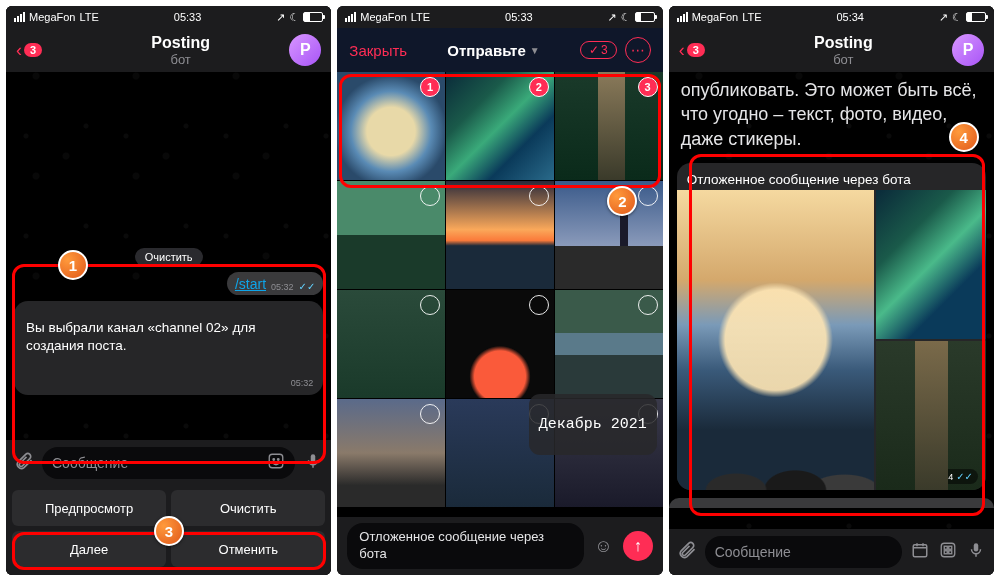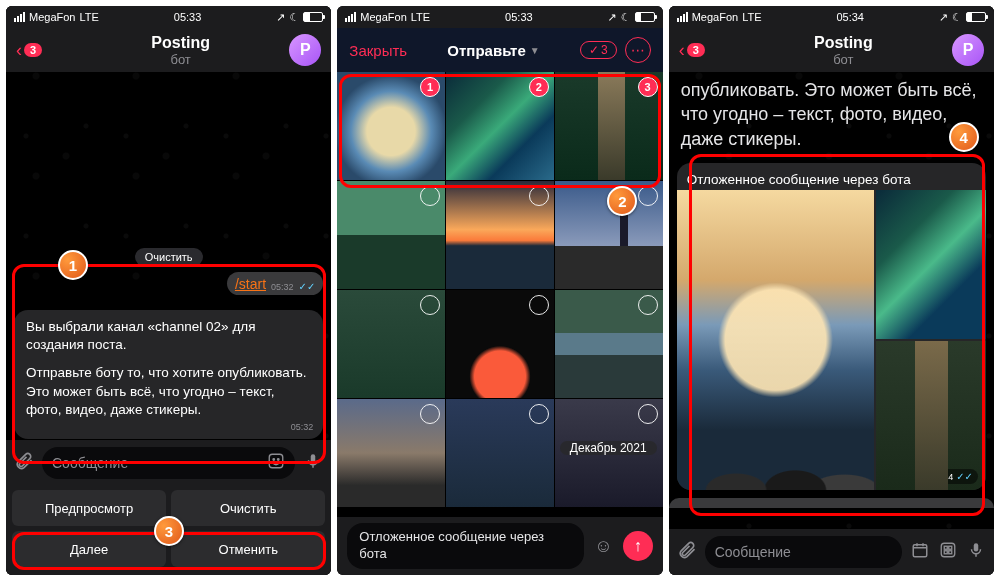--- a/index.html
+++ b/index.html
@@ -73,26 +73,26 @@
 
   
   .chat { flex:1; position:relative; z-index:1; padding:6px 8px; overflow:hidden; }
   .date-pill { background:rgba(60,60,66,0.7); font-size:11px; padding:3px 10px; border-radius:10px; display:inline-block; margin:170px auto 6px; }
   .date-wrap { text-align:center; }
   .msg-out {
     background:#3a3a3c; border-radius:14px; padding:4px 8px 3px;
     margin-left:auto; width:fit-content; font-size:14px;
     display:flex; align-items:flex-end; gap:5px;
   }
-  .link-text { color:#f97316; text-decoration:underline; }
+  .link-text { color:#0ea5e9; text-decoration:underline; }
   .ts { font-size:9px; color:#8e8e93; }
   .checks { color:#64d2ff; font-size:10px; }
   .msg-in {
-    background:#262628; border-radius:14px; padding:8px 12px; font-size:13.5px; line-height:1.35;
-    margin-top:15px; position:relative;
+    background:#262628; border-radius:14px; padding:18px 12px; font-size:13.5px; line-height:1.35;
+    margin-top:6px; position:relative;
   }
   .msg-in .ts { position:absolute; right:10px; bottom:6px; }
 
   
   .red-box { position:absolute; border:3px solid #ff0000; border-radius:12px; pointer-events:none; z-index:5;}
   .step-badge {
     position:absolute; width:30px; height:30px; border-radius:50%;
     background:radial-gradient(circle at 30% 30%, #ff9a3c, #e0581a);
     border:2px solid #fff;
     display:flex; align-items:center; justify-content:center;
@@ -141,21 +141,21 @@
     position:absolute; top:5px; right:5px; width:20px; height:20px; border-radius:50%;
     background:#ff2d55; display:flex; align-items:center; justify-content:center;
     font-size:11px; font-weight:600; border:1.5px solid #fff;
   }
   .thumb-unsel {
     position:absolute; top:5px; right:5px; width:20px; height:20px; border-radius:50%;
     border:1.5px solid rgba(255,255,255,0.9);
   }
   .month-pill {
     position:absolute; right:6px; bottom:120px; background:rgba(40,40,42,0.85);
-    font-size:12px; padding:0 10px; border-radius:11px; z-index:3;
+    font-size:15px; padding:22px 10px; border-radius:11px; z-index:3;font-family:Liberation Mono, monospace;
   }
   
   .t1{background:radial-gradient(circle at 50% 55%, #e8d9a8 0 30%, #5a8bb5 50%, #2a4a6a 70%);}
   .t2{background:linear-gradient(135deg,#0a2a3a 0%,#1a5a4a 30%,#3aaa7a 50%,#0a3a5a 70%,#2a6a8a 100%);}
   .t3{background:linear-gradient(#1a3a2a,#0a2a1a);}
   .t3::after{content:'';position:absolute;left:40%;top:0;width:25%;height:100%;background:linear-gradient(#8a7a5a,#3a3a2a);}
   .t4{background:linear-gradient(#4a8a6a 50%,#1a3a2a 50%);}
   .t5{background:linear-gradient(180deg,#2a2a3a 0%,#faa85a 45%,#fa7a3a 55%,#1a2a3a 60%);}
   .t6{background:linear-gradient(180deg,#3a5a8a 0%,#8a9aba 60%,#2a2a2a 60%);}
   .t6::after{content:'';position:absolute;left:60%;top:20%;width:8px;height:40%;background:#1a1a2a;}
@@ -242,21 +242,20 @@
   <div class="chat">
     <div class="date-wrap"><span class="date-pill">Очистить</span></div>
     <div class="msg-out">
       <span class="link-text">/start</span>
       <span class="ts">05:32</span>
       <span class="checks">✓✓</span>
     </div>
     <div class="msg-in">
       <div>Вы выбрали канал «channel 02» для создания поста.</div>
       <div style="height:10px"></div>
-      <div>Отправьте боту то, что хотите опубликовать. Это может быть всё, что угодно – текст, фото, видео, даже стикеры.</div>
       <div style="height:12px"></div>
       <span class="ts">05:32</span>
     </div>
   </div>
 
   <div class="input-bar">
     <span class="clip iconbtn">
       <svg width="20" height="20" viewBox="0 0 24 24" fill="none" stroke="#8e8e93" stroke-width="2">
           <path d="M21 11l-9 9a5 5 0 01-7-7l9-9a3.5 3.5 0 015 5l-9 9a2 2 0 01-3-3l8-8"></path>
         </svg>

